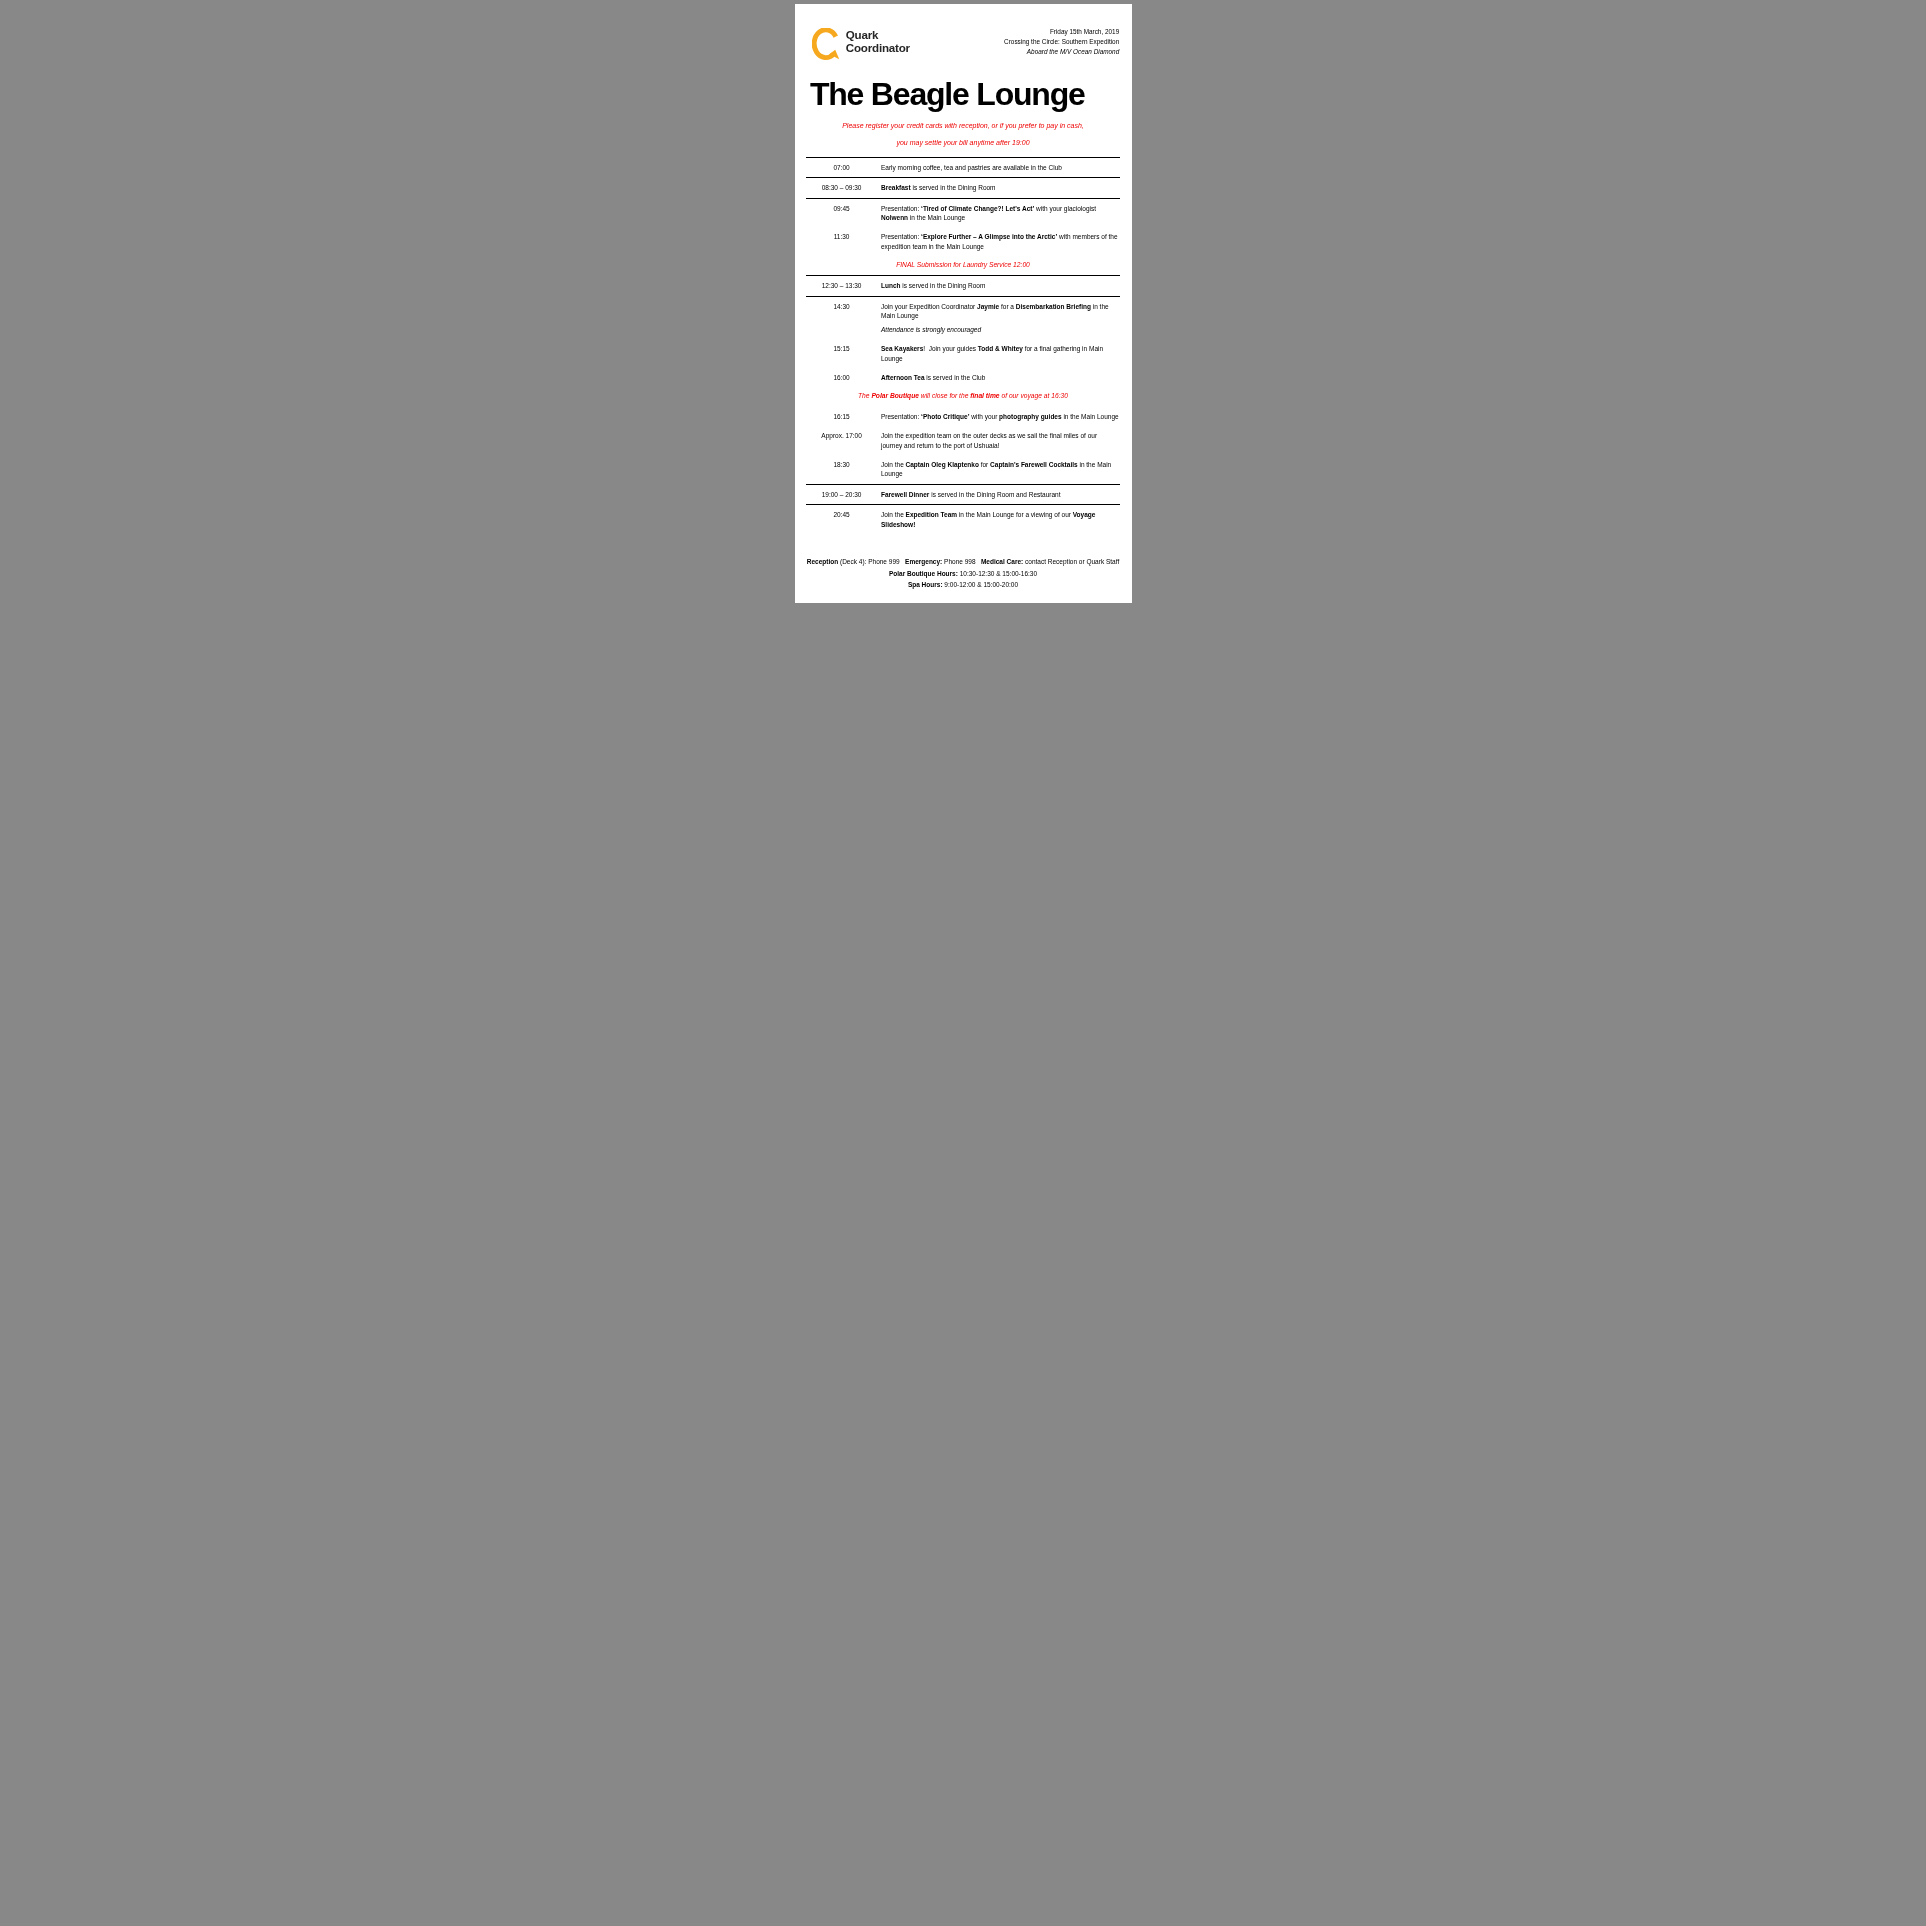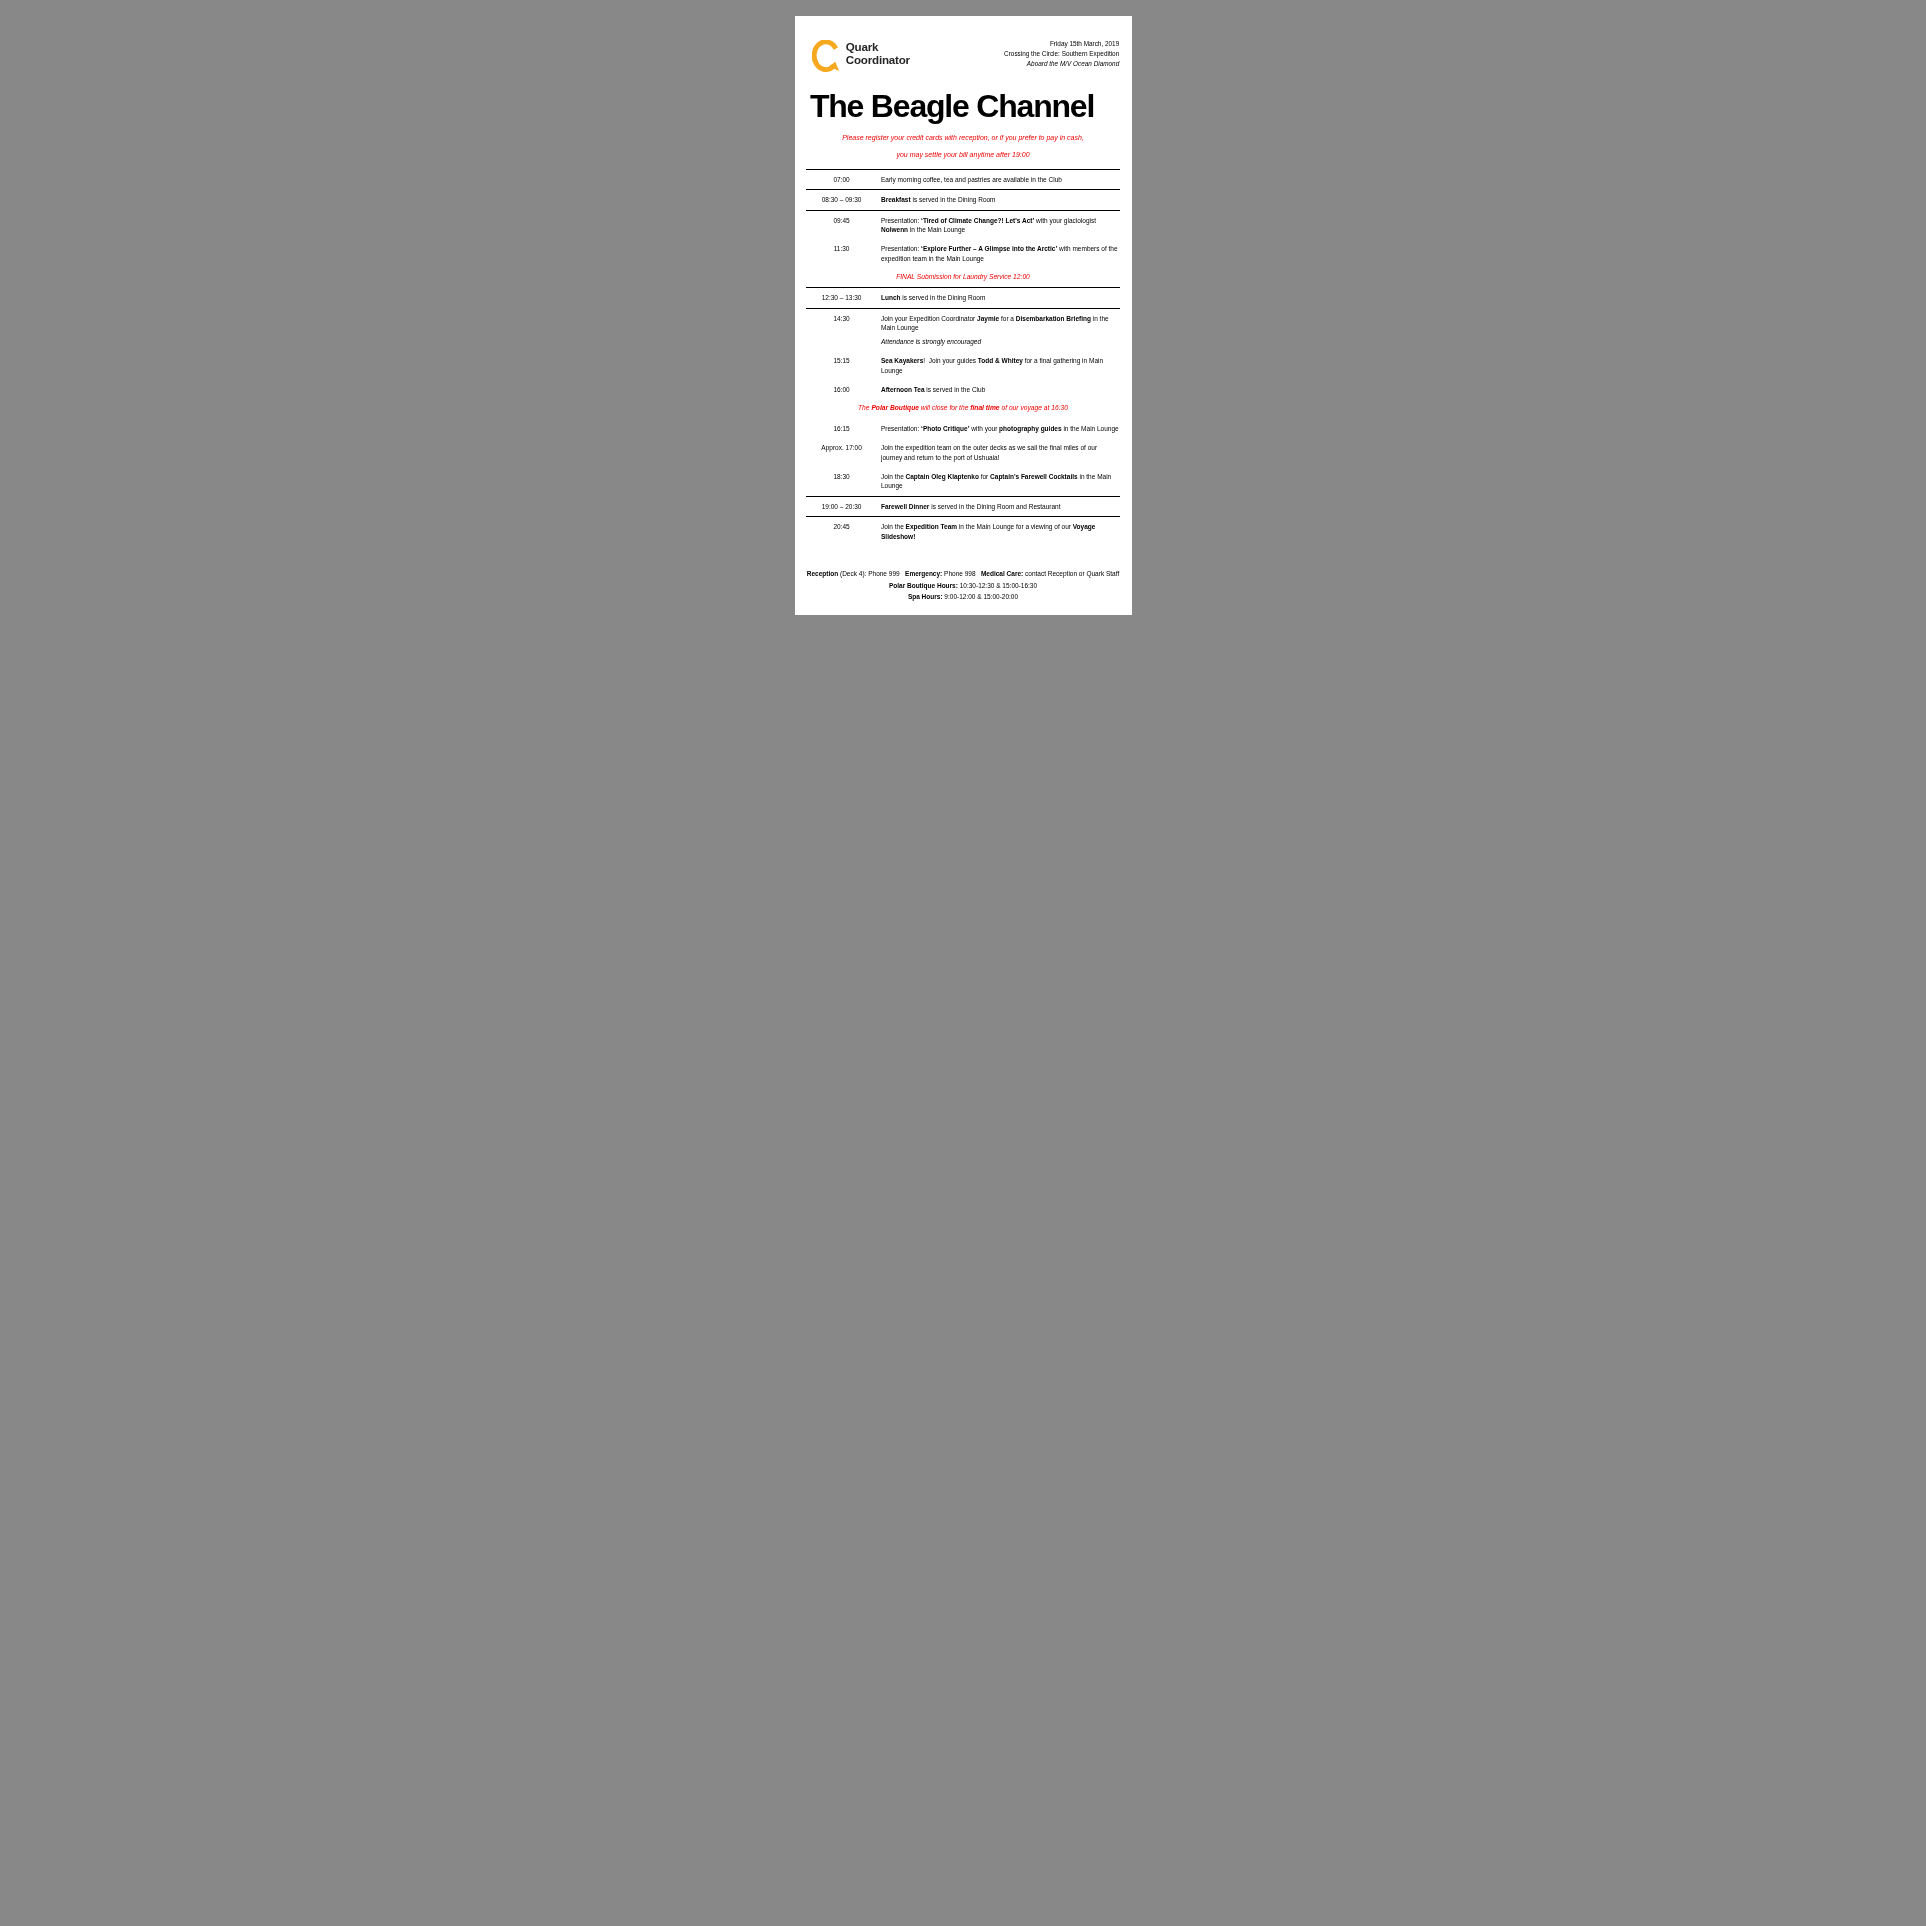--- a/index.html
+++ b/index.html
@@ -5,21 +5,21 @@
   :root{
     --ink:#000000;
     --red:#ee0000;
     --orange:#f6a81f;
     --bg:#ffffff;
   }
   *{margin:0;padding:0;box-sizing:border-box;}
   html,body{background:#888;}
   .page{
     width:337px;height:599px;
-    margin:16px auto;
+    margin:4px auto;
     background:var(--bg);
     color:var(--ink);
     font-family:"Liberation Sans","DejaVu Sans",sans-serif;
     font-size:6.5px;
     line-height:1.45;
     overflow:hidden;
     position:relative;
   }
   .b{font-weight:bold;}
   .i{font-style:italic;}
@@ -86,21 +86,21 @@
         <div>Coordinator</div>
       </div>
     </div>
     <div class="voyage-info">
       <div>Friday 15th March, 2019</div>
       <div>Crossing the Circle: Southern Expedition</div>
       <div class="i">Aboard the M/V Ocean Diamond</div>
     </div>
   </div>
 
-  <h1 class="title">The Beagle Channel</h1>
+  <h1 class="title">The Beagle Lounge</h1>
 
   <div class="notice">
     <div>Please register your credit cards with reception, or if you prefer to pay in cash,</div>
     <div>you may settle your bill anytime after 19:00</div>
   </div>
 
   <div class="schedule" id="schedule">
       <div class="rule"></div>
       <div class="row">
         <div class="time">07:00</div>

